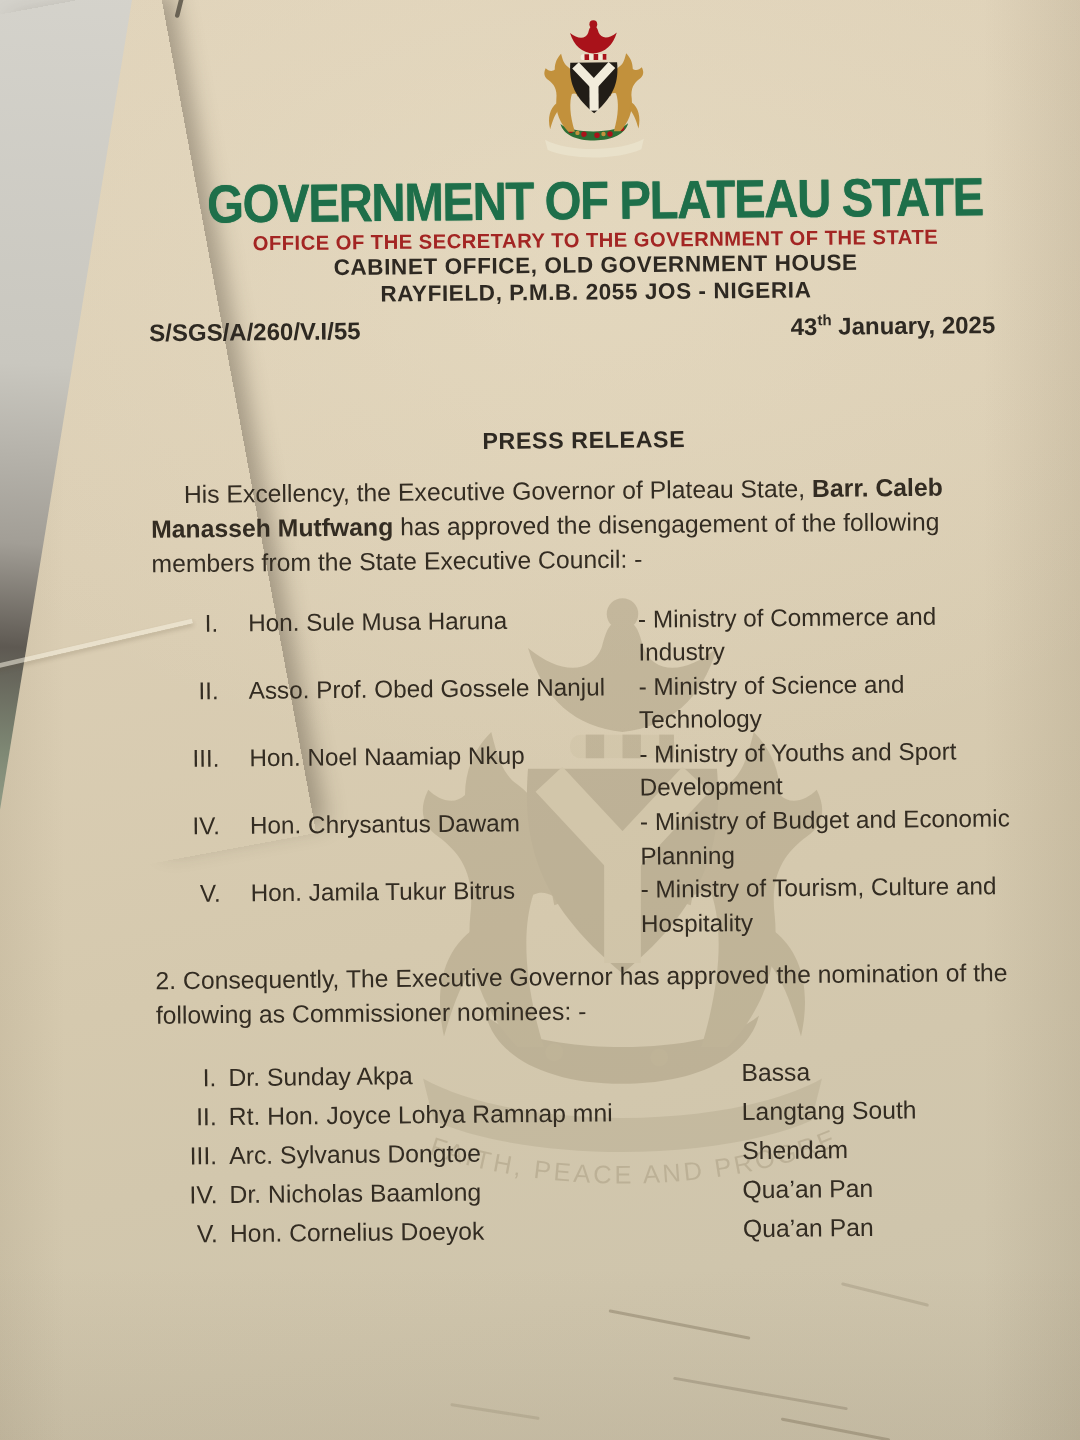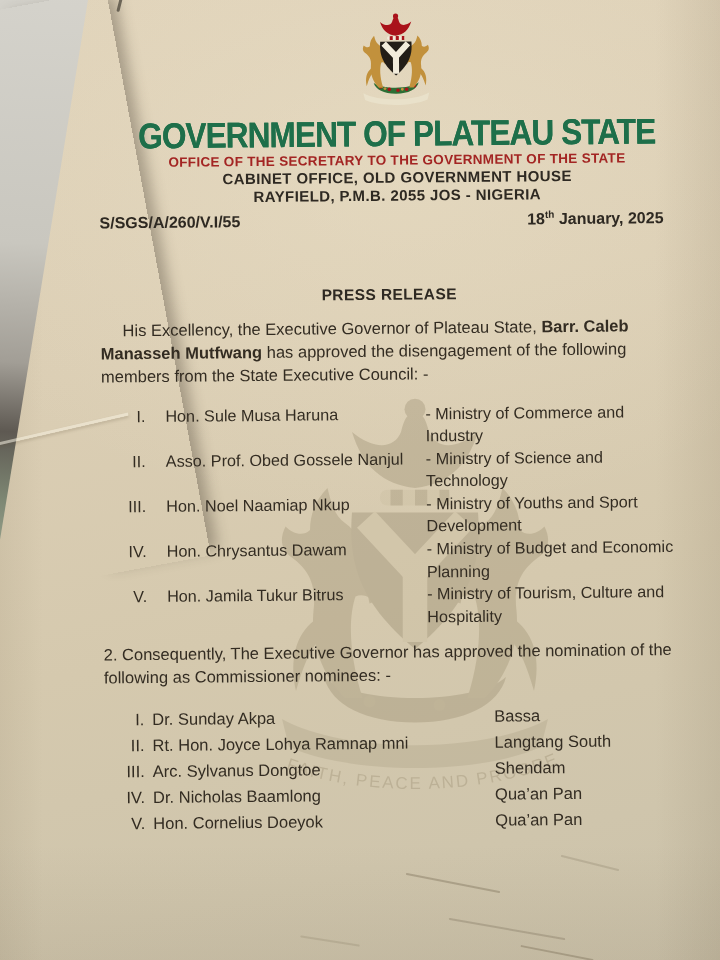--- a/index.html
+++ b/index.html
@@ -164,21 +164,21 @@
       </svg>
     </div>
     <div class="doc-title">GOVERNMENT OF PLATEAU STATE</div>
     <div class="office-line">OFFICE OF THE SECRETARY TO THE GOVERNMENT OF THE STATE</div>
     <div class="addr">CABINET OFFICE, OLD GOVERNMENT HOUSE</div>
     <div class="addr">RAYFIELD, P.M.B. 2055 JOS - NIGERIA</div>
   </div>
 
   <div class="ref-row">
     <span class="ref">S/SGS/A/260/V.I/55</span>
-    <span class="date"><span>18</span><sup class="ord">th</sup><span> January, 2025</span></span>
+    <span class="date"><span>43</span><sup class="ord">th</sup><span> January, 2025</span></span>
   </div>
 
   <div class="press-heading">PRESS RELEASE</div>
 
   <p class="para first"><span>His Excellency, the Executive Governor of Plateau State, </span><b>Barr. Caleb Manasseh Mutfwang</b><span> has approved the disengagement of the following members from the State Executive Council: -</span></p>
 
   <div class="mlist">
     <div class="mrow">
       <span class="num">I.</span>
       <span class="nm">Hon. Sule Musa Haruna</span>

